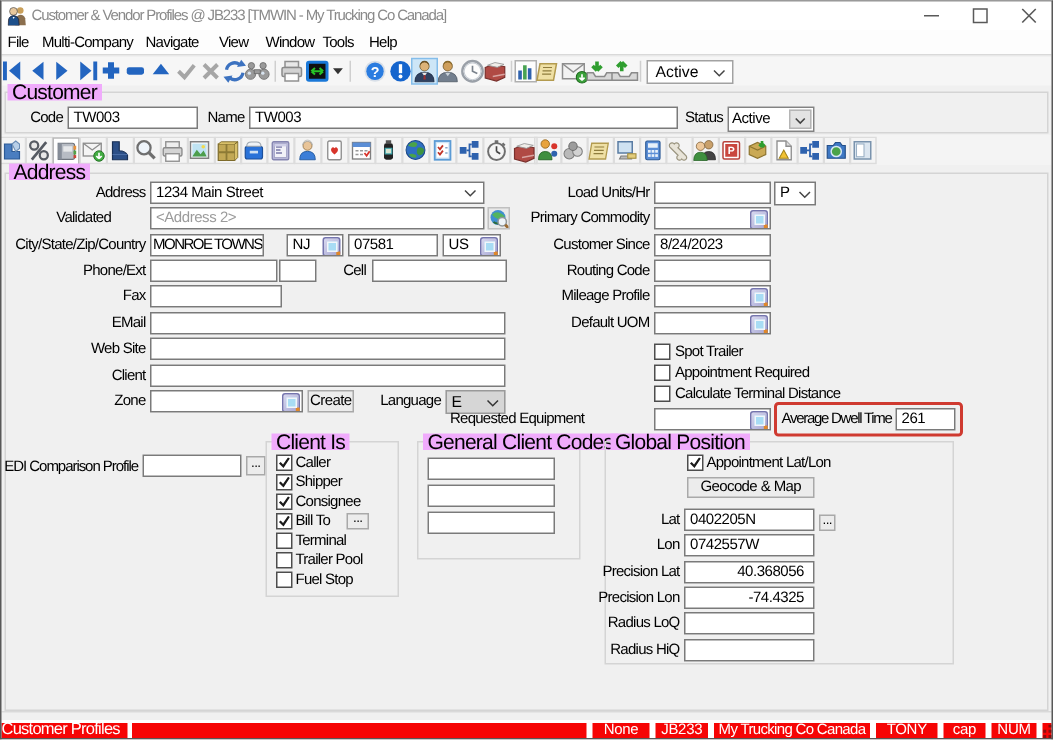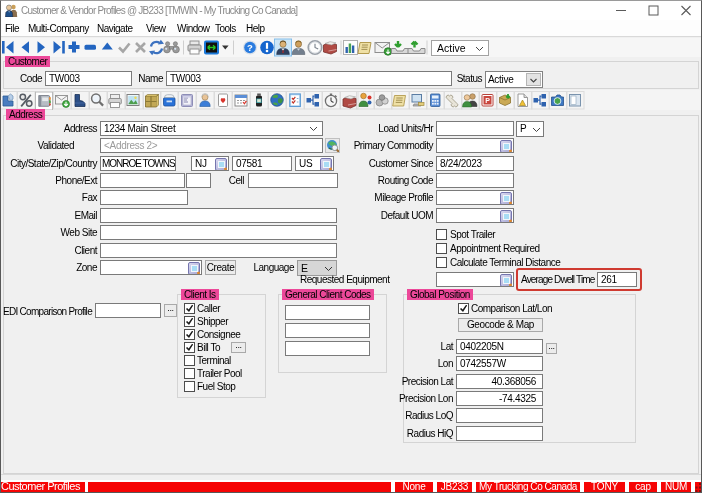--- a/index.html
+++ b/index.html
@@ -1,20 +1,20 @@
 <!DOCTYPE html>
 <html><head><meta charset="utf-8"><style>
 *{margin:0;padding:0;box-sizing:border-box}
 html,body{width:702px;height:493px}
 body{position:relative;font-family:"Liberation Sans",sans-serif;background:#f0f0f0;overflow:hidden}
 .abs{position:absolute}
 .lbl{position:absolute;font-size:10px;letter-spacing:-0.5px;color:#000;white-space:nowrap;line-height:15px}
 .tb{position:absolute;height:15px;background:#fff;border:1px solid #7a7a7a;font-size:10px;letter-spacing:-0.3px;line-height:13px;padding:0 3px;white-space:nowrap;overflow:hidden;color:#000}
 .gb{position:absolute;border:1px solid #d4d4d4}
-.gbl{position:absolute;background:#ec4899;font-size:10px;letter-spacing:-0.5px;line-height:11px;padding:0 3px;white-space:nowrap}
+.gbl{position:absolute;background:#f0abfc;font-size:14px;letter-spacing:-0.5px;line-height:11px;padding:0 3px;white-space:nowrap}
 .cb{position:absolute;width:11px;height:11px;background:#fff;border:1px solid #4d4d4d}
 .btn{position:absolute;background:#ececec;border:1px solid #a9a9a9;font-size:10px;letter-spacing:-0.4px;text-align:center;color:#000}
 svg{display:block}
 </style></head>
 <body>
 
 <div class="abs" style="left:0;top:0;width:702px;height:493px;border:1px solid #585858;border-top-color:#9a9a9a;z-index:99;pointer-events:none"></div>
 
 <div class="abs" style="left:1px;top:1px;width:700px;height:19px;background:#ffffff"></div>
 <div class="abs" style="left:5px;top:4px;width:13px;height:13px">
@@ -494,21 +494,21 @@
 
 <div class="gb" style="left:278px;top:294px;width:109px;height:79px"></div>
 <div class="gbl" style="left:282px;top:289px">General Client Codes</div>
 <div class="tb" style="left:285px;top:305px;width:85px"></div>
 <div class="tb" style="left:285px;top:323px;width:85px"></div>
 <div class="tb" style="left:285px;top:341px;width:85px"></div>
 
 <div class="gb" style="left:403px;top:294px;width:233px;height:149px"></div>
 <div class="gbl" style="left:407px;top:289px">Global Position</div>
 <div class="cb cbc" style="left:458px;top:303px"></div>
-<div class="lbl" style="left:471px;top:301px">Comparison Lat/Lon</div>
+<div class="lbl" style="left:471px;top:301px">Appointment Lat/Lon</div>
 <div class="btn" style="left:458px;top:318px;width:85px;height:14px;line-height:12px">Geocode &amp; Map</div>
 <div class="lbl" style="left:350px;top:339px;width:103px;text-align:right">Lat</div>
 <div class="tb" style="left:456px;top:339px;width:87px">0402205N</div>
 <div class="btn" style="left:546px;top:343px;width:11px;height:11px;line-height:5px;font-size:9px">...</div>
 <div class="lbl" style="left:350px;top:356px;width:103px;text-align:right">Lon</div>
 <div class="tb" style="left:456px;top:356px;width:87px">0742557W</div>
 <div class="lbl" style="left:350px;top:374px;width:103px;text-align:right">Precision Lat</div>
 <div class="tb" style="left:456px;top:374px;width:87px;text-align:right;padding-right:6px">40.368056</div>
 <div class="lbl" style="left:350px;top:391px;width:103px;text-align:right">Precision Lon</div>
 <div class="tb" style="left:456px;top:391px;width:87px;text-align:right;padding-right:6px">-74.4325</div>

